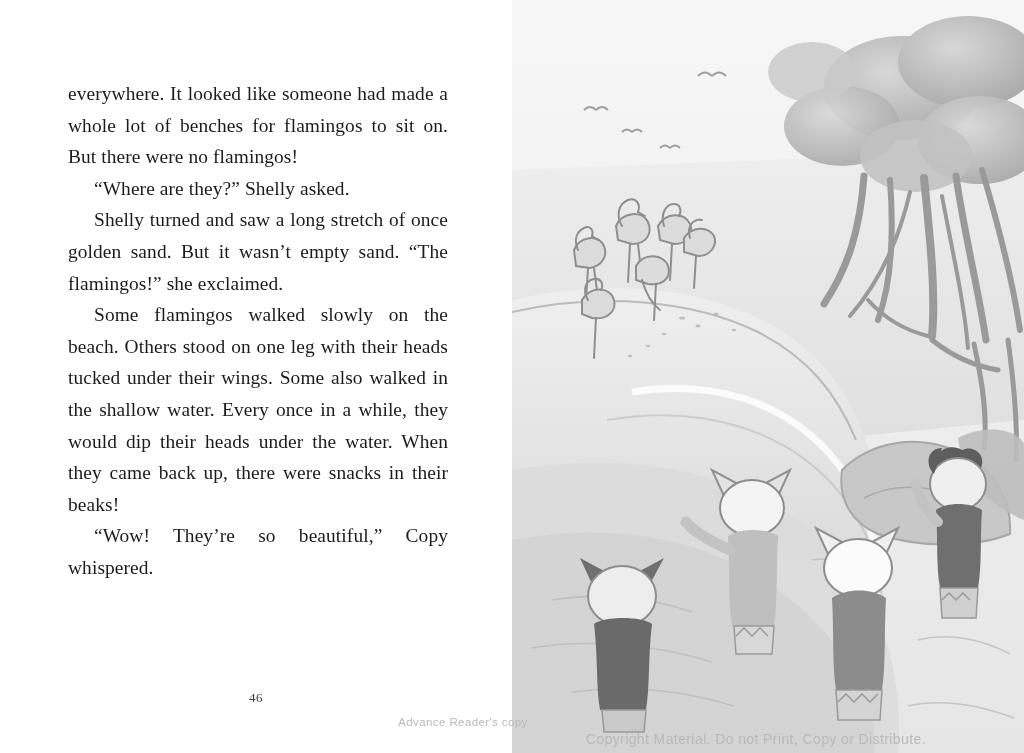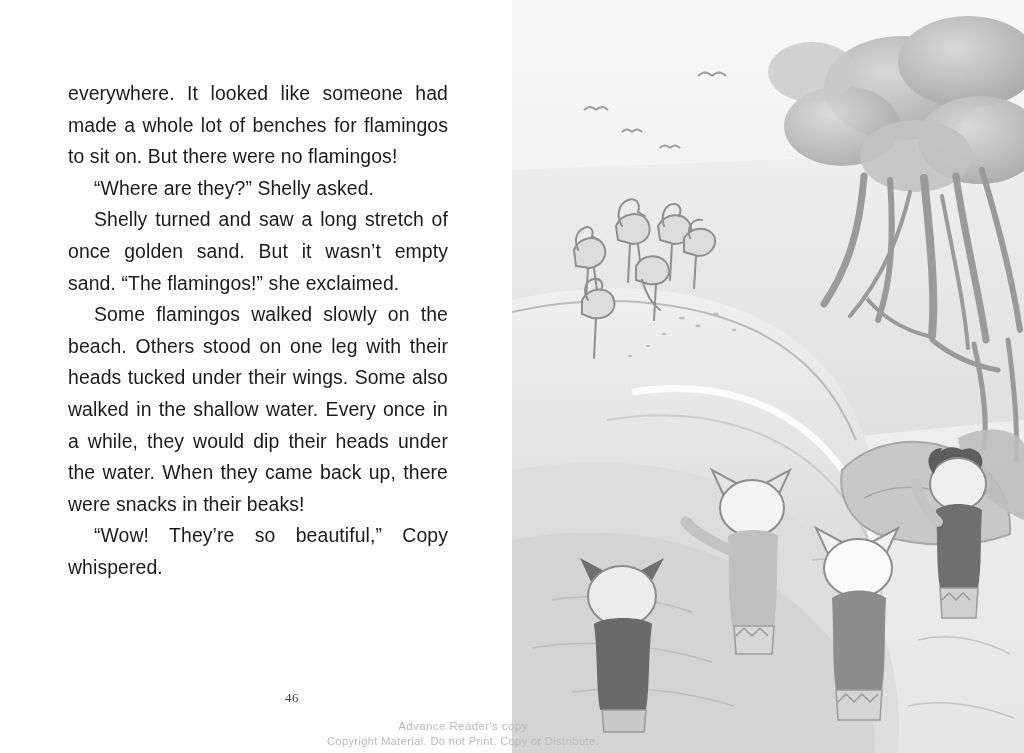--- a/index.html
+++ b/index.html
@@ -29,42 +29,41 @@
     box-sizing: border-box;
   }
   .text-column {
     position: absolute;
     left: 68px;
     top: 78px;
     width: 380px;
   }
   .text-column p {
     margin: 0;
-    font-family: Liberation Sans, sans-serif;
+    font-family: Liberation Serif, serif;
     font-size: 19.4px;
     line-height: 31.6px;
     color: #1b1b1b;
     text-align: justify;
     text-indent: 0;
     letter-spacing: 0.1px;
   }
   .text-column p.indent {
     text-indent: 26px;
   }
   .page-number {
     position: absolute;
     top: 690px;
     left: 0;
     width: 512px;
     text-align: center;
     font-family: "Liberation Serif", serif;
     font-size: 13px;
     color: #3a3a3a;
     letter-spacing: 0.5px;
-    padding-left: 36px;
   }
   
   .page-right {
     position: relative;
     width: 512px;
     height: 753px;
     background: #ffffff;
     overflow: hidden;
   }
   .illo {
@@ -88,23 +87,24 @@
   }
   .watermark .line1 {
     display: block;
     font-size: 11.5px;
     color: #b9b9b9;
     letter-spacing: 0.4px;
     margin-bottom: 3px;
   }
   .watermark .line2 {
     display: block;
-    font-size: 11px;
+    font-size: 14px;
     color: #b9b9b9;
     letter-spacing: 0.4px;
+    text-align: right;
   }
 </style>
 </head>
 <body>
 
 <div class="spread">
 
   <div class="page-left">
     <div class="text-column">
       <p>everywhere. It looked like someone had made a whole lot of benches for flamingos to sit on. But there were no flamingos!</p>

